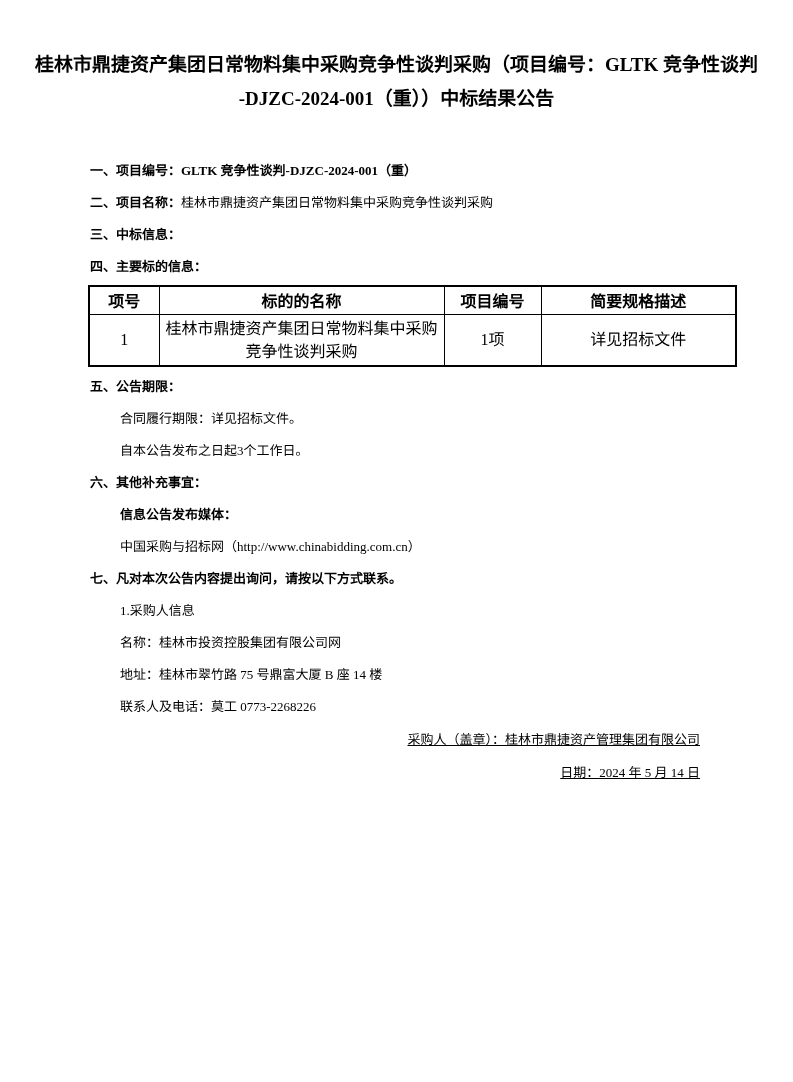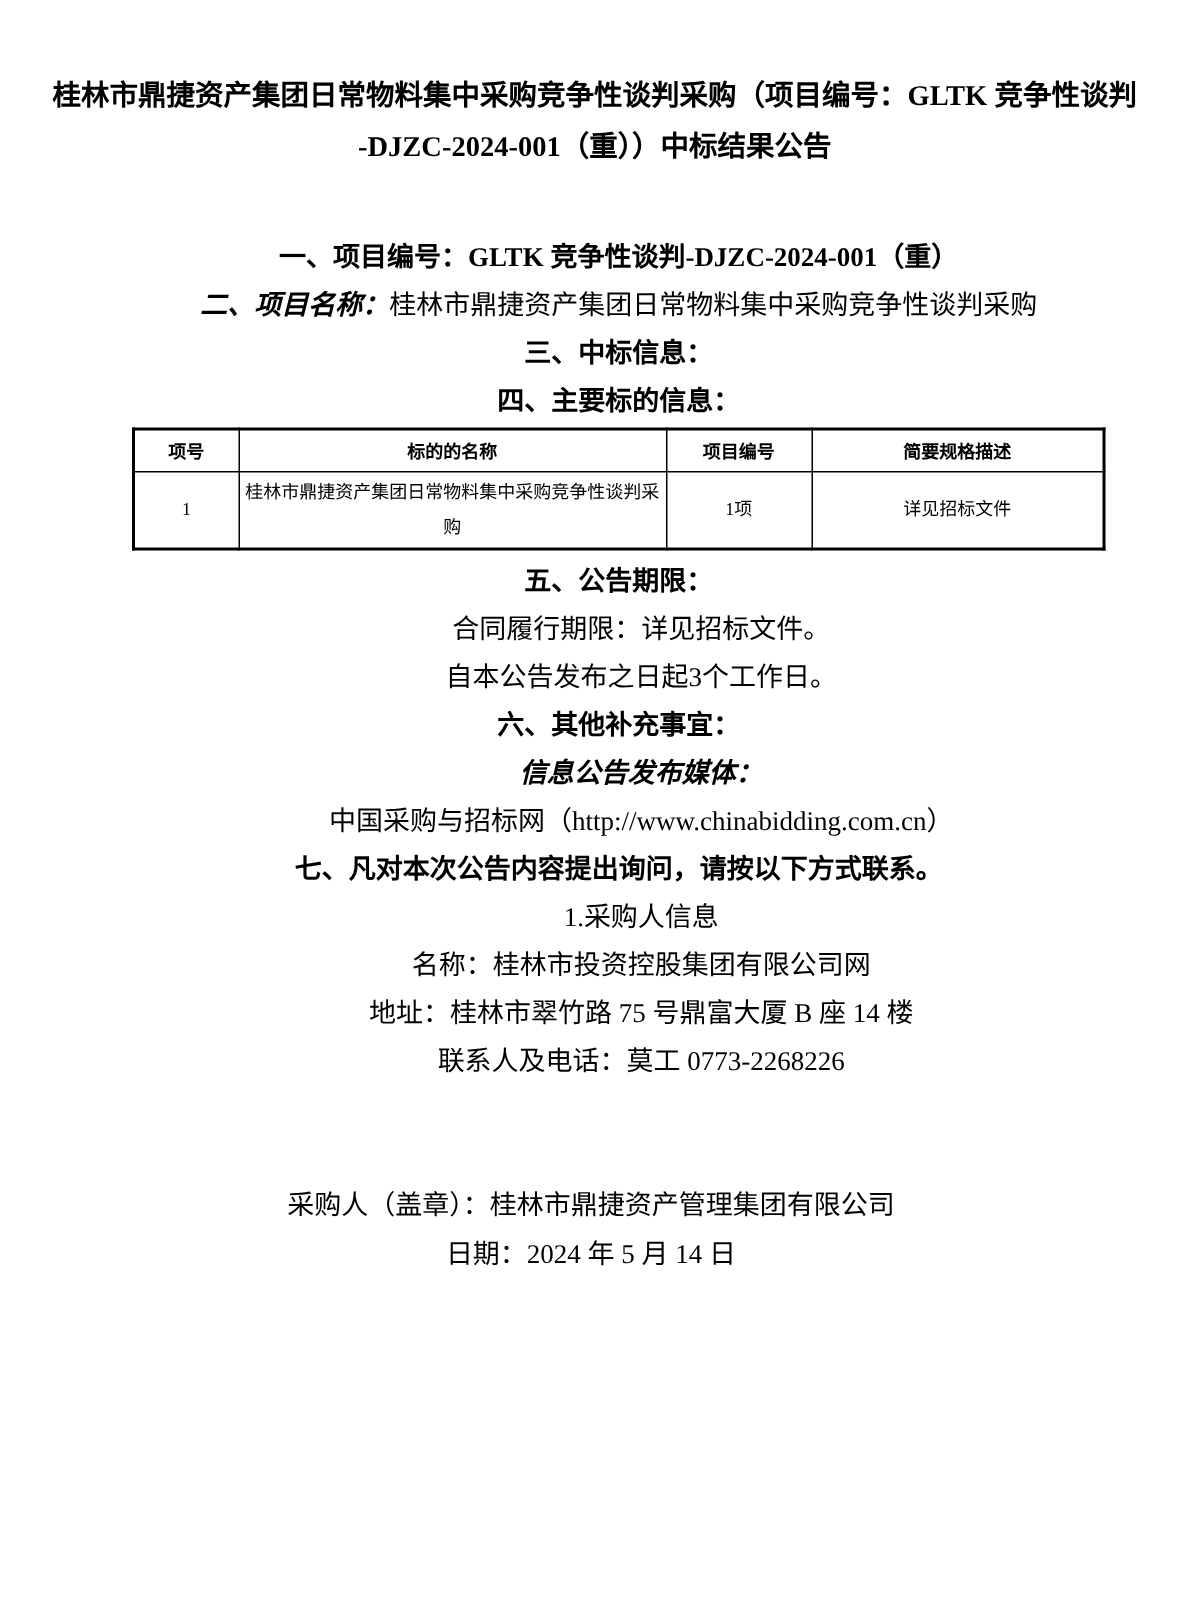--- a/index.html
+++ b/index.html
@@ -20,58 +20,57 @@
     margin-left: -88px;
     margin-right: -58px;
     text-align: center;
     font-size: 19px;
     font-weight: bold;
     line-height: 34px;
   }
   .doc-title .title-line { display: block; }
   .body-content { margin-top: 39px; }
   .line {
-    font-size: 18px;
+    font-size: 13px;
     line-height: 32px;
     white-space: nowrap;
-    text-align: center;
   }
   .heading { font-weight: bold; margin-left: 2px; }
   .indent { margin-left: 32px; }
-  .bold { font-weight: bold; font-style: italic; }
+  .bold { font-weight: bold; }
   table.bid-table {
     border-collapse: collapse;
     table-layout: fixed;
     width: 647px;
     border: 2px solid #000000;
     margin: 2px 0 4px 0;
   }
   table.bid-table th, table.bid-table td {
     border: 1px solid #000000;
     text-align: center;
     vertical-align: middle;
-    font-size: 12px;
+    font-size: 16px;
     padding: 0 4px;
   }
   table.bid-table th {
     height: 28px;
     font-weight: bold;
   }
   table.bid-table td {
     height: 52px;
     line-height: 23px;
   }
   .col-no   { width: 70px; }
   .col-name { width: 285px; }
   .col-qty  { width: 97px; }
   .col-spec { width: 195px; }
   .signature-block {
-    margin-top: 64px;
     margin-right: 35px;
     text-align: right;
+    text-decoration: underline;
   }
   .signature-block .line { line-height: 33px; }
 </style>
 </head>
 <body>
 
 <div class="page">
 
   <h1 class="doc-title">
     <span class="title-line">桂林市鼎捷资产集团日常物料集中采购竞争性谈判采购（项目编号：GLTK 竞争性谈判</span>

